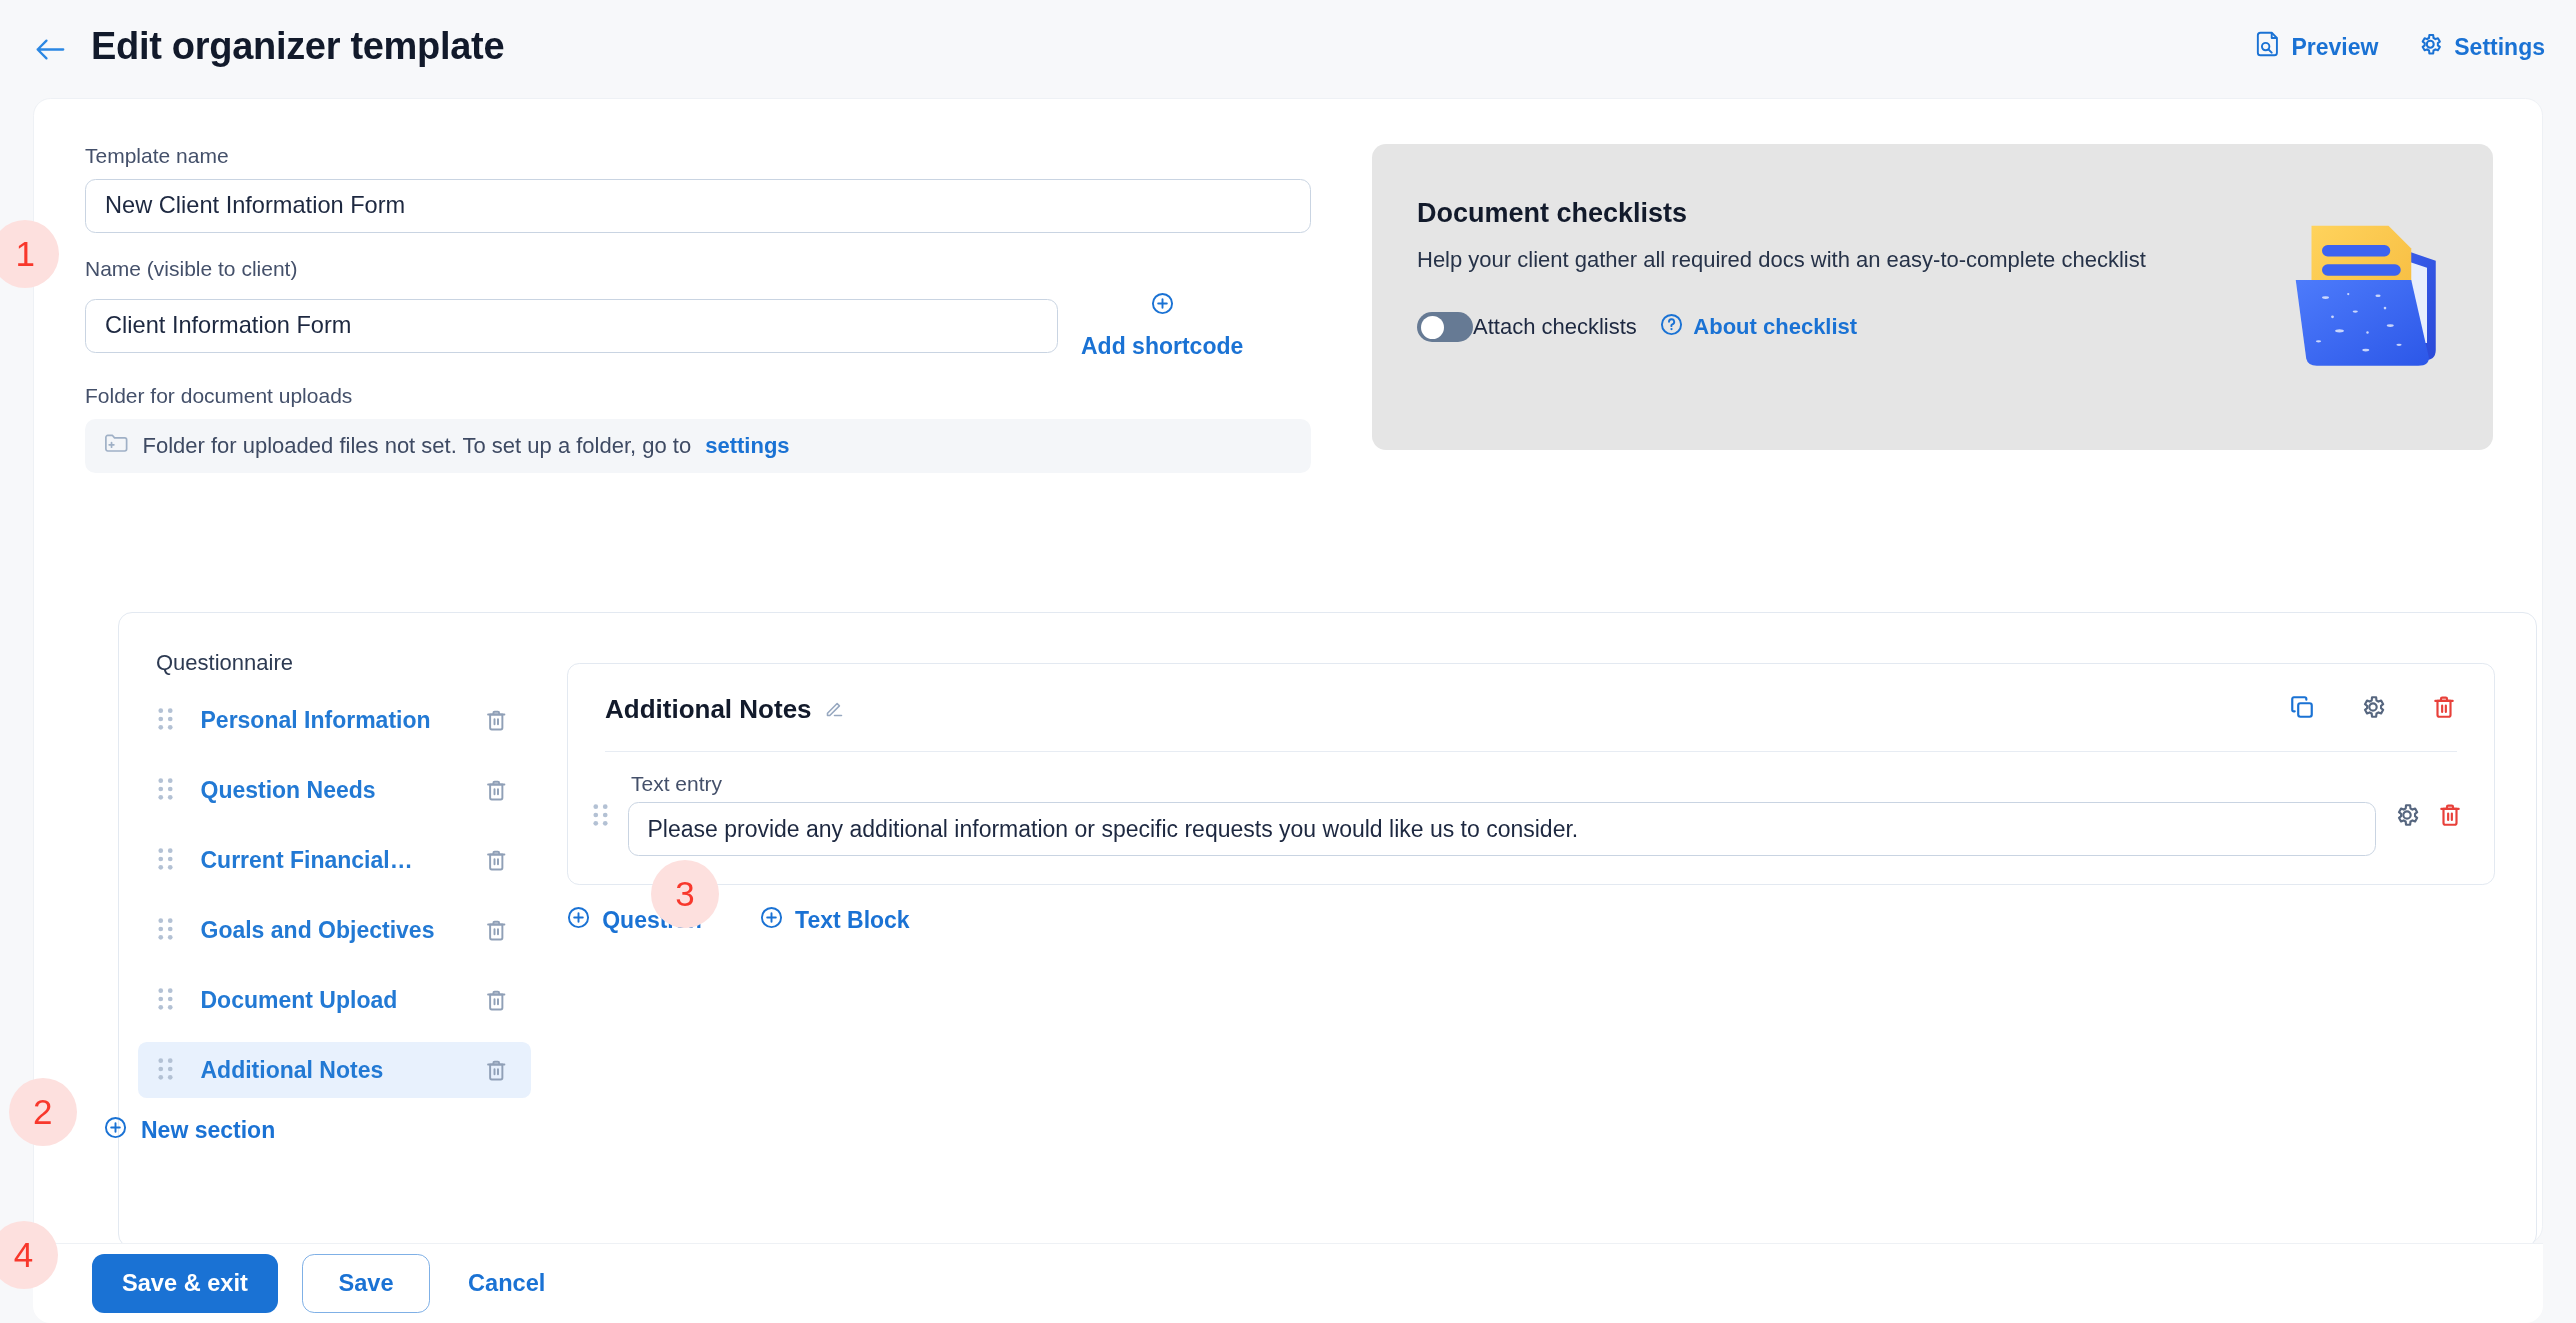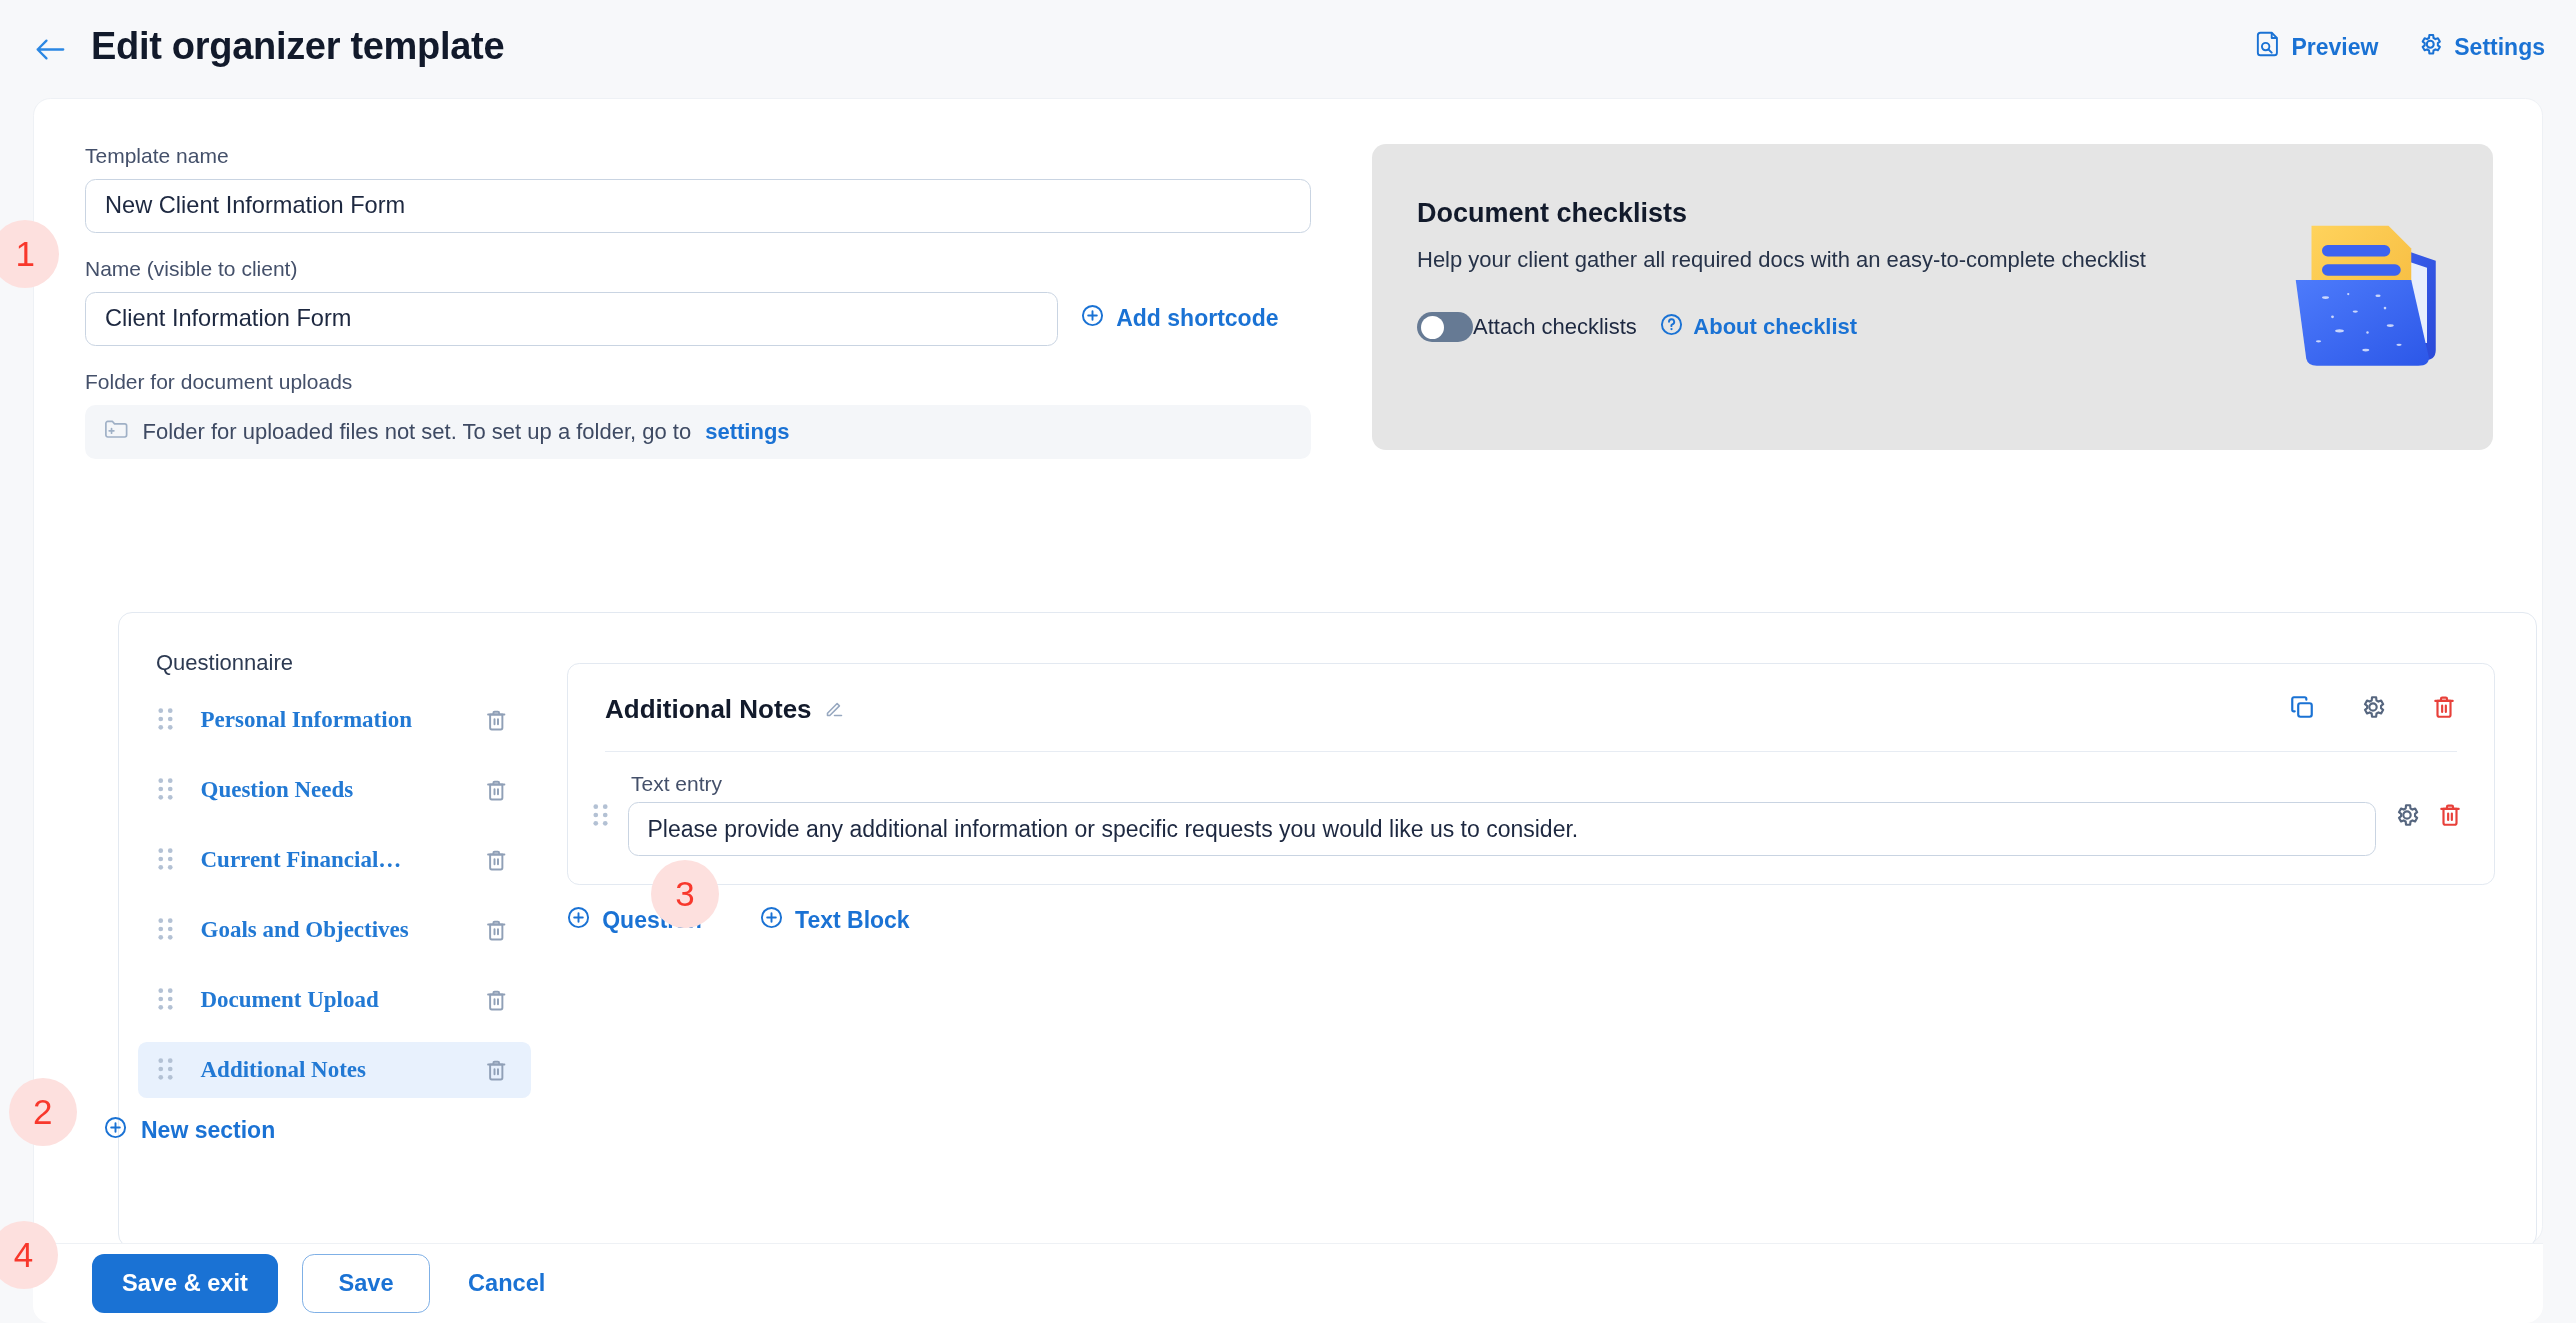--- a/index.html
+++ b/index.html
@@ -57,20 +57,21 @@
     font-size: 23.6px; color: #1d2840;
     font-family: "Liberation Sans", sans-serif;
     display: flex; align-items: center;
   }
   .input-row { display: flex; align-items: center; gap: 23px; }
   .text-input.short { width: 973px; }
   .add-shortcode {
     display: flex; align-items: center; gap: 12.2px;
     color: #1a72d4; font-size: 23px; font-weight: bold; cursor: pointer;
     white-space: nowrap;
+    flex-direction: column;
   }
   .folder-box {
     width: 1226px; height: 54px;
     background: #f4f6f9; border-radius: 10.5px;
     display: flex; align-items: center; gap: 14px;
     padding: 0 19px;
     font-size: 22px; color: #3e4a63;
   }
   .folder-box a { color: #1a72d4; font-weight: bold; text-decoration: none; }
   .gap-26 { height: 24.5px; }
@@ -124,21 +125,21 @@
   .q-list { position: absolute; left: 19px; top: 79px; width: 393px; }
   .q-item {
     display: flex; align-items: center; height: 56px;
     border-radius: 8.7px; padding-left: 17.5px; cursor: pointer;
     margin-bottom: 14px; position: relative;
   }
   .q-item.active { background: #e8f1fd; }
   .q-item .grip { width: 26px; flex: none; }
   .q-label {
     font-size: 23px; font-weight: bold; color: #2279d4;
-    margin-left: 19px; white-space: nowrap; font-family: Liberation Serif, serif;
+    margin-left: 19px; white-space: nowrap;
   }
   .q-item .trash { position: absolute; right: 23px; top: 15.7px; }
   .new-section {
     position: absolute; left: 70px; top: 1017px;
     display: flex; align-items: center; gap: 14px;
     color: #1a72d4; font-size: 23px; font-weight: bold; cursor: pointer;
   }
 
   
   .editor-panel {

